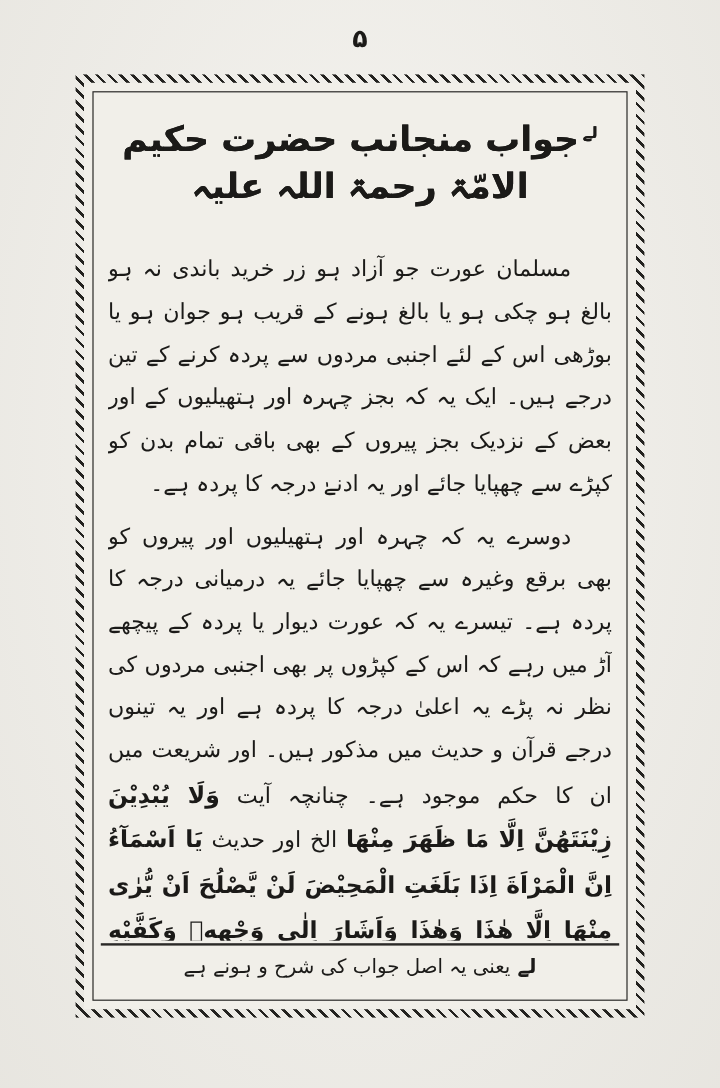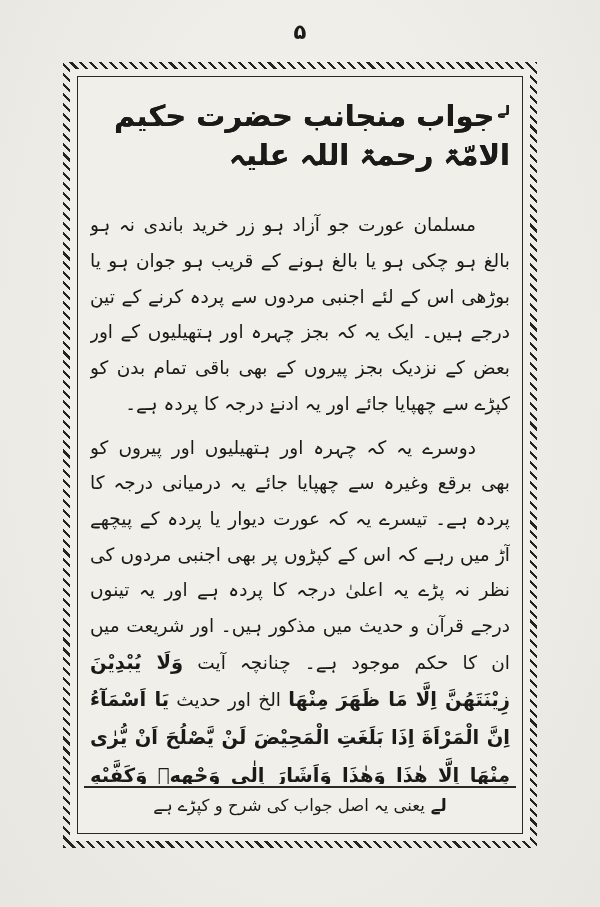--- a/index.html
+++ b/index.html
@@ -23,21 +23,21 @@
   .frame-gap{
     width:100%;height:100%;box-sizing:border-box;background:#f1efe9;padding:7px;
   }
   .frame-inner{
     width:100%;height:100%;box-sizing:border-box;
     border:1.6px solid #2a2927;
     padding:4px 12px 6px;
     display:flex;flex-direction:column;
   }
   .heading{
-    direction:rtl;text-align:right;
+    direction:rtl;text-align:center;
     margin:16px 0 8px;
     font-size:29px;font-weight:bold;line-height:1.35;
     text-shadow:0 0 .4px #1b1a18;
   }
   .heading .fn-mark{
     font-size:13px;vertical-align:super;font-weight:bold;padding-left:3px;
   }
   .body-text{
     direction:rtl;text-align:justify;
     font-size:18.5px;line-height:1.93;
@@ -75,20 +75,20 @@
             <span>مسلمان عورت جو آزاد ہو زر خرید باندی نہ ہو بالغ ہو چکی ہو یا بالغ ہونے کے قریب ہو جوان ہو یا بوڑھی اس کے لئے اجنبی مردوں سے پردہ کرنے کے تین درجے ہیں۔ ایک یہ کہ بجز چہرہ اور ہتھیلیوں کے اور بعض کے نزدیک بجز پیروں کے بھی باقی تمام بدن کو کپڑے سے چھپایا جائے اور یہ ادنےٰ درجہ کا پردہ ہے۔</span>
           </p>
           <p>
             <span>دوسرے یہ کہ چہرہ اور ہتھیلیوں اور پیروں کو بھی برقع وغیرہ سے چھپایا جائے یہ درمیانی درجہ کا پردہ ہے۔ تیسرے یہ کہ عورت دیوار یا پردہ کے پیچھے آڑ میں رہے کہ اس کے کپڑوں پر بھی اجنبی مردوں کی نظر نہ پڑے یہ اعلیٰ درجہ کا پردہ ہے اور یہ تینوں درجے قرآن و حدیث میں مذکور ہیں۔ اور شریعت میں ان کا حکم موجود ہے۔ چنانچہ آیت </span><span class="quote">وَلَا يُبْدِيْنَ زِيْنَتَهُنَّ اِلَّا مَا ظَهَرَ مِنْهَا</span><span> الخ اور حدیث </span><span class="quote">يَا اَسْمَآءُ اِنَّ الْمَرْاَةَ اِذَا بَلَغَتِ الْمَحِيْضَ لَنْ يَّصْلُحَ اَنْ يُّرٰى مِنْهَا اِلَّا هٰذَا وَهٰذَا وَاَشَارَ اِلٰى وَجْهِهٖ وَكَفَّيْهِ</span><span> رواہ ابوداؤد میں پہلے درجہ کا ذکر ہے۔ ترجمہ آیت کا یہ ہے کہ عورتیں اپنی زینت (کے مواقع) کو ظاہر نہ کریں مگر جو اُن میں سے (غالبًا) کھلا ہی رہتا ہے جس کی تفسیر حدیث میں چہرہ اور ہتھیلیوں کے ساتھ کی گئی ہے (کہ ان کا کھولنا ضرورت کی وجہ سے مستثنیٰ ہے اور پیروں کو فقہاء نے قیاسًا اس میں داخل کیا ہے)</span>
           </p>
         </div>
 
         <hr class="footnote-sep">
 
         <div class="footnote">
-          <span class="fn-mark">لے</span><span>یعنی یہ اصل جواب کی شرح و کپڑے ہے</span>
+          <span class="fn-mark">لے</span><span>یعنی یہ اصل جواب کی شرح و ہونے ہے</span>
         </div>
 
       </div>
     </div>
   </div>
 
 </div>
 
 </body></html>

